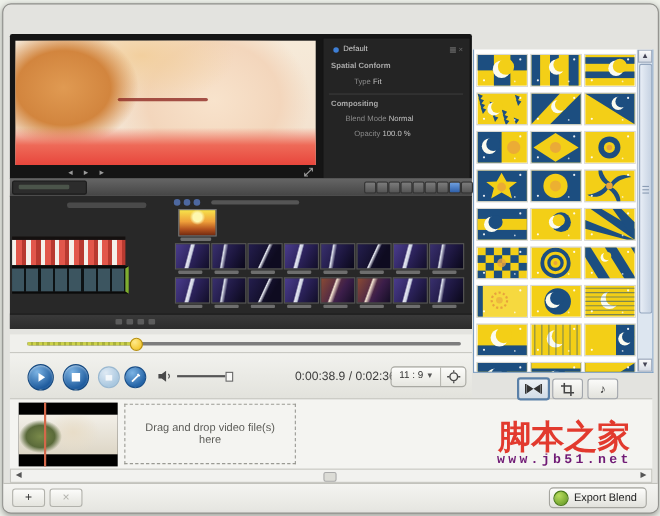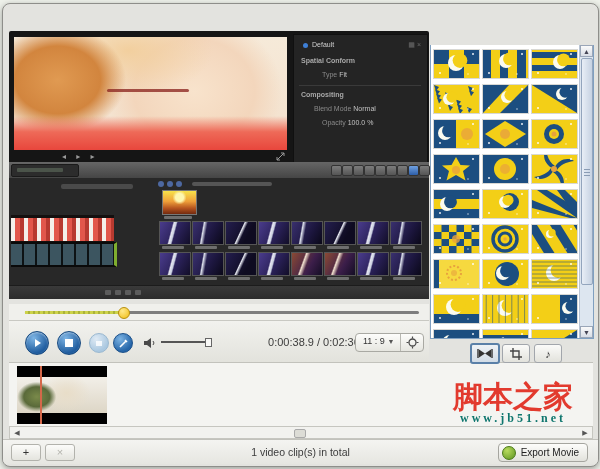--- a/index.html
+++ b/index.html
@@ -110,22 +110,22 @@
   .clipthumb{position:absolute;left:8px;top:3px;width:90px;height:58px;background:#000;}
   .clipimg{position:absolute;left:0;top:11px;width:100%;height:36px;background:
     radial-gradient(ellipse 26px 20px at 22% 55%,#7a8a4a 0%,#5a6a3a 50%,rgba(0,0,0,0) 75%),
     radial-gradient(ellipse 30px 24px at 55% 45%,#e8ddc8 0%,rgba(0,0,0,0) 80%),
     linear-gradient(#f2efe8,#ddd6c6);}
   .playline{position:absolute;left:23px;top:0;width:2px;height:58px;background:#d4684a;}
   .dropzone{position:absolute;left:104px;top:4px;width:156px;height:55px;border:1px dashed #9a9a94;
     display:flex;align-items:center;justify-content:center;text-align:center;font-size:10px;color:#5c5c58;padding:0 14px;box-sizing:border-box;}
   .wm1{position:absolute;left:428px;top:14px;width:152px;text-align:center;font-family:"DejaVu Serif",serif;
     font-weight:bold;font-size:30px;color:#e23a2e;}
-  .wm2{position:absolute;left:428px;top:48px;width:152px;text-align:center;font-family:Liberation Serif, serif;
-    font-weight:bold;font-size:12px;letter-spacing:3px;color:#0f766e;}
+  .wm2{position:absolute;left:428px;top:48px;width:152px;text-align:center;font-family:Liberation Mono, monospace;
+    font-weight:bold;font-size:12px;letter-spacing:3px;color:#701a75;}
   
   .hscroll{position:absolute;left:6px;top:422px;width:584px;height:13px;background:#f2f2ef;
     border:1px solid #c6c6c0;box-sizing:border-box;}
   .harr{position:absolute;top:1px;width:12px;height:9px;font-size:7px;color:#555;text-align:center;line-height:9px;}
   .hthumb{position:absolute;left:284px;top:2px;width:10px;height:7px;background:#dcdcd6;border:1px solid #aaa;
     border-radius:2px;}
   
   .bottombar{position:absolute;left:0;top:435px;width:100%;height:24px;background:linear-gradient(#f4f4f1,#e6e6e1);
     border-top:1px solid #c2c2bc;}
   .bbtn{position:absolute;top:4px;width:28px;height:15px;border:1px solid #b2b2ac;border-radius:3px;
@@ -332,37 +332,39 @@
             </span>
         </div>
       </div>
     </div>
 
     <div class="clips">
       <div class="clipthumb">
         <div class="clipimg"></div>
         <div class="playline"></div>
       </div>
+      <div class="dropzone">
+        <span>Drag and drop video file(s) here</span>
+      </div>
       <div class="wm1">脚本之家</div>
       <div class="wm2">www.jb51.net</div>
     </div>
 
     <div class="hscroll">
       <div class="harr" style="left:1px">◀</div>
       <div class="hthumb"></div>
       <div class="harr" style="right:1px">▶</div>
     </div>
 
     <div class="bottombar">
       <div class="bbtn" style="left:8px">+</div>
       <div class="bbtn dis" style="left:42px">×</div>
-      <div class="statustxt">1 video clip(s) in total</div>
       <div class="export">
         <div class="exporticon"></div>
-        <div class="exportlbl">Export Movie</div>
+        <div class="exportlbl">Export Blend</div>
       </div>
     </div>
 
     <div class="tpanel">
       <div class="tbody">
         <div class="tgrid" id="transgrid">
             <div class="tcell" style="left: 3px; top: 5px;">
               <svg viewBox="0 0 45 28" width="45" height="28">
                 <rect width="45" height="28" fill="#f3cf17"></rect>
                 <rect width="15" height="14" fill="#1c4e80"></rect>

